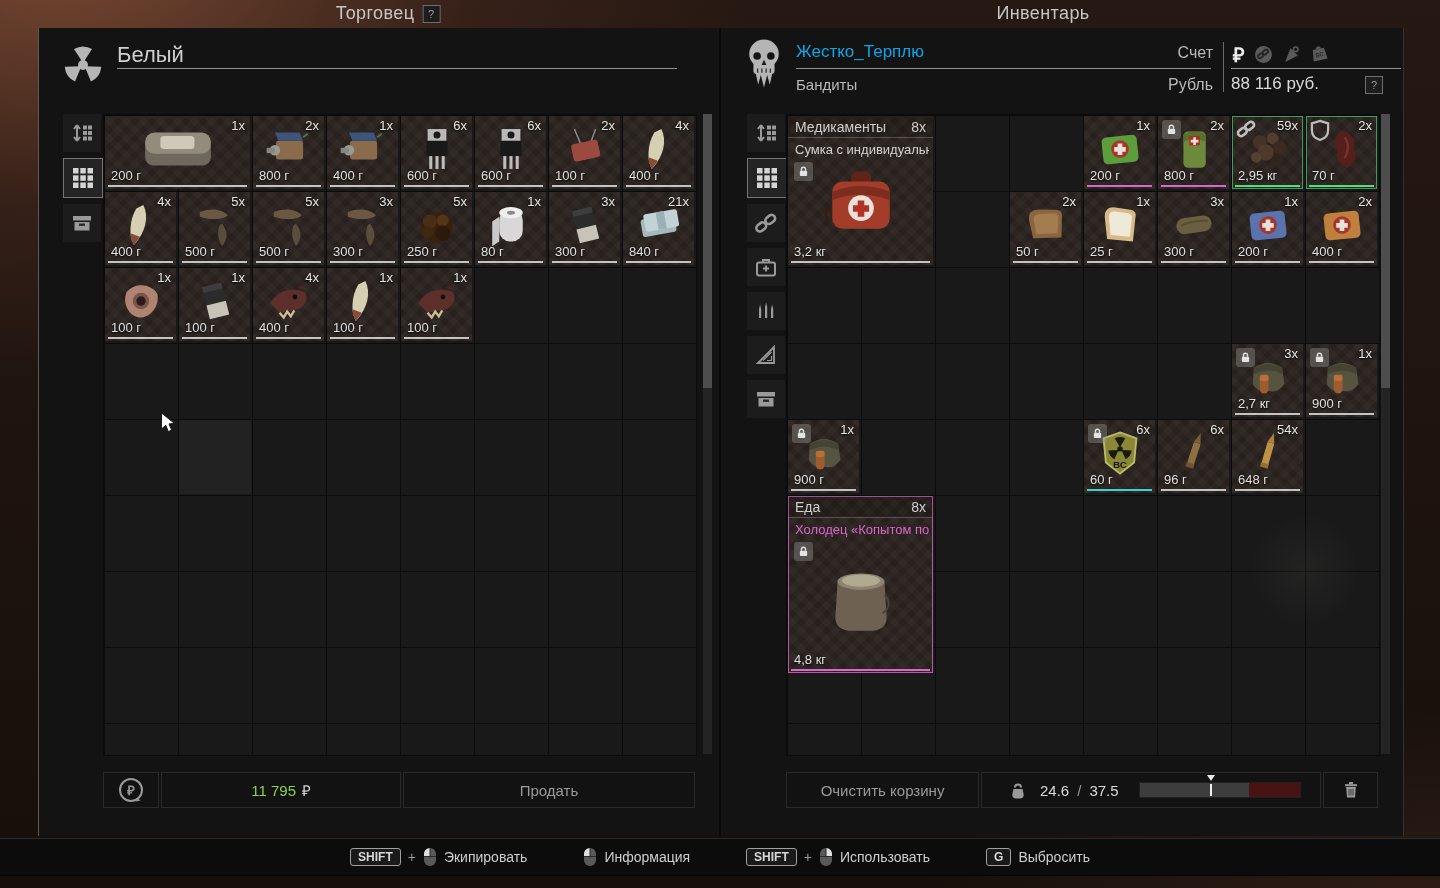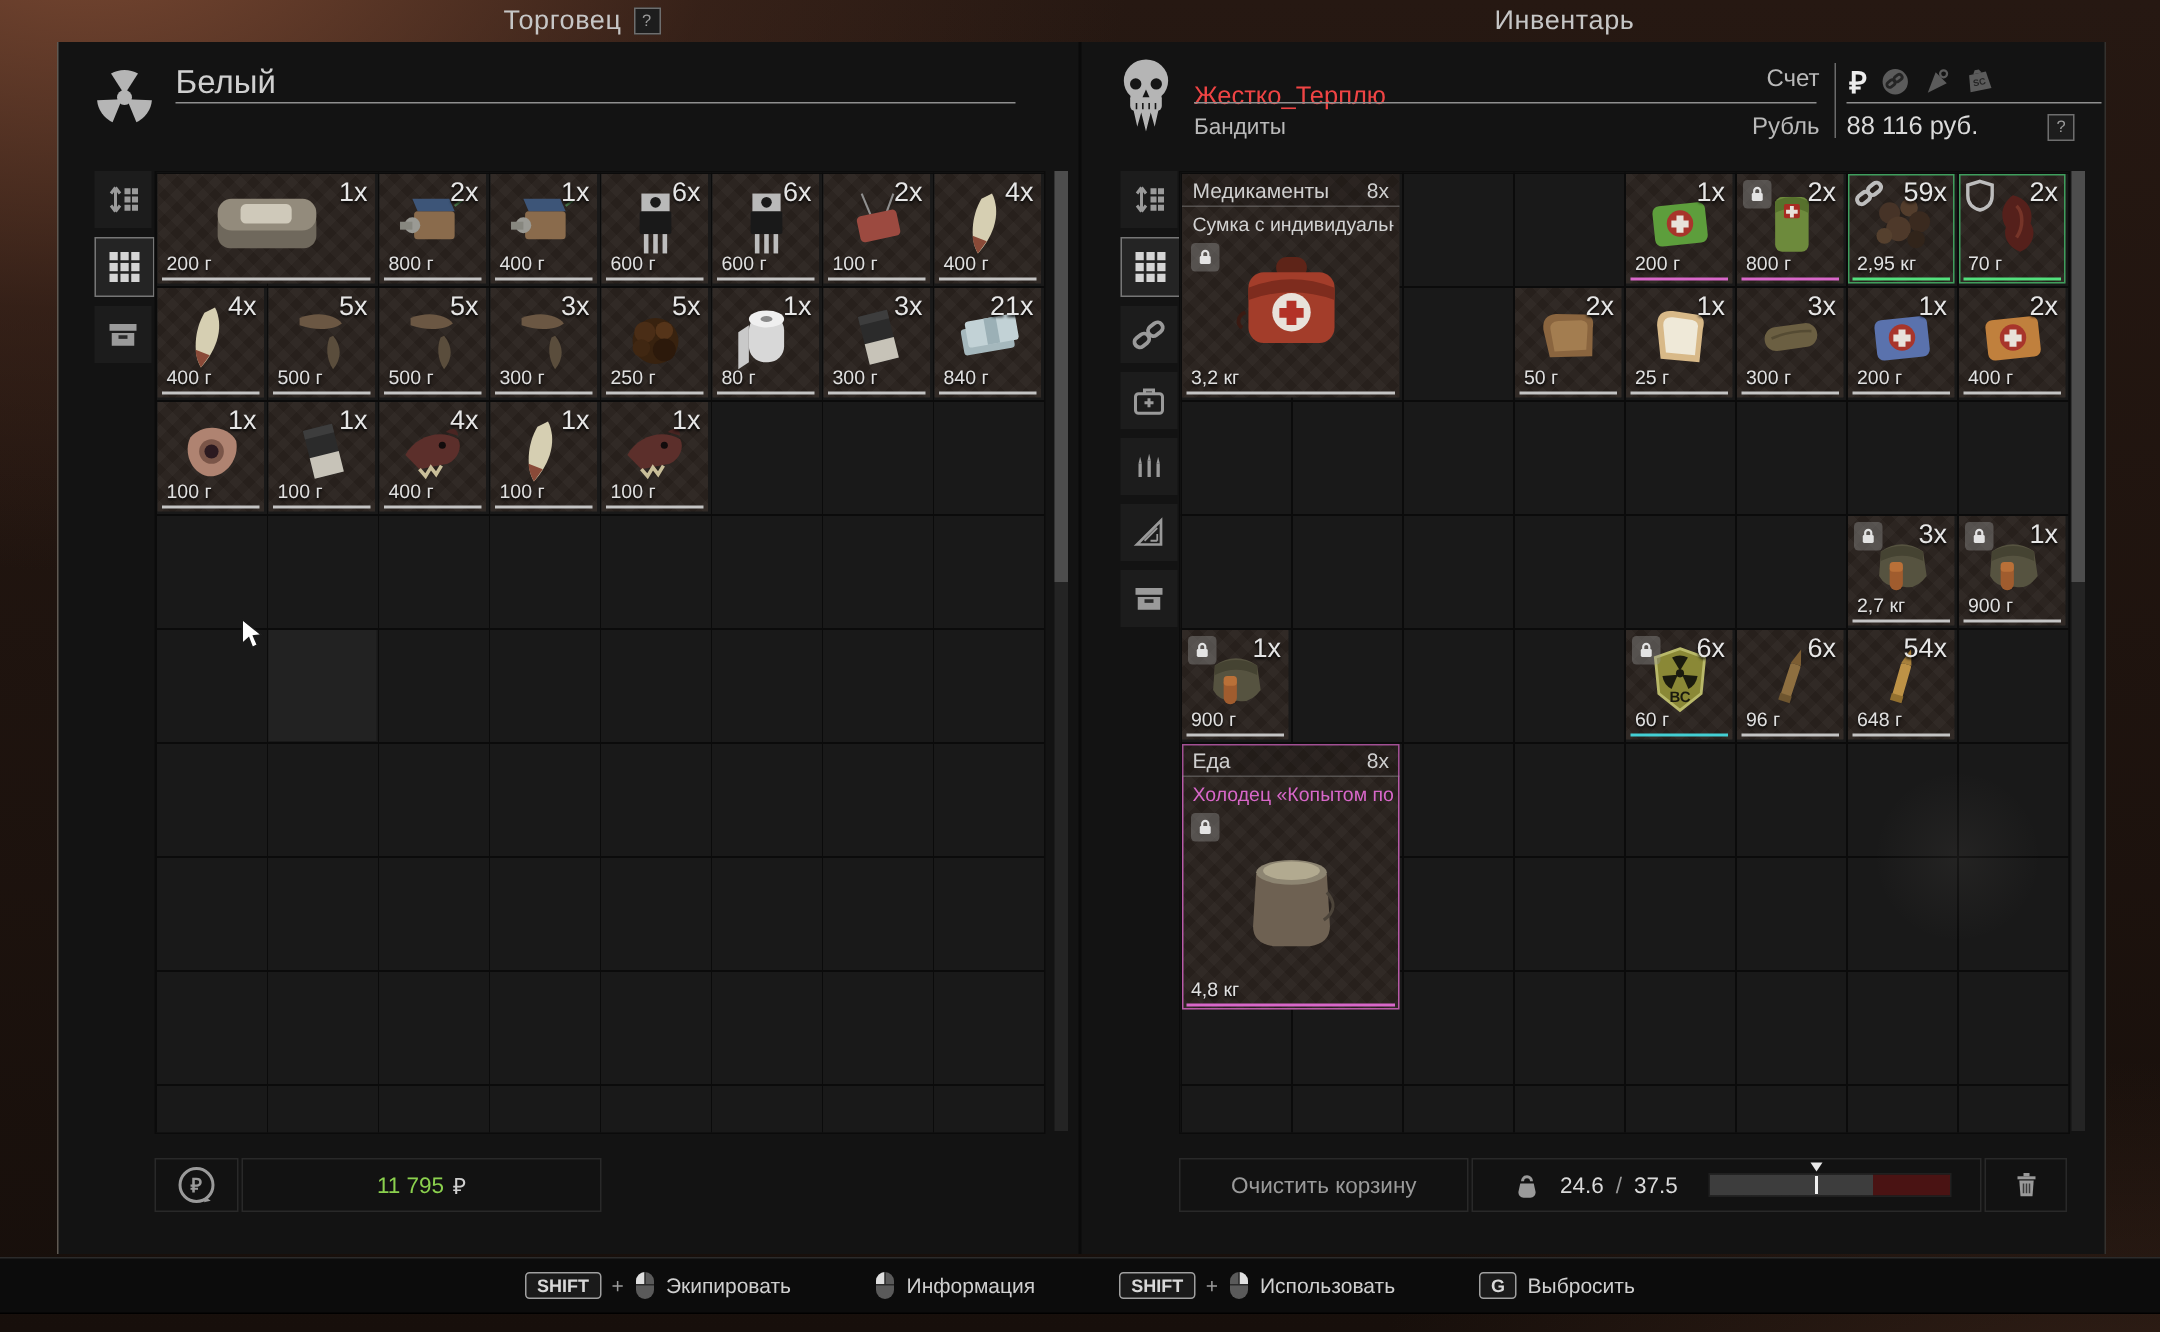--- a/index.html
+++ b/index.html
@@ -24,21 +24,21 @@
   .tabcol{position:absolute;display:flex;flex-direction:column;}
   .grid{position:absolute;width:592px;height:640px;overflow:hidden;background:#191919;
     background-image:
       repeating-linear-gradient(to right, #0b0b0b 0 1px, rgba(0,0,0,0) 1px 74px),
       repeating-linear-gradient(to bottom, #0b0b0b 0 1px, rgba(0,0,0,0) 1px 76px);
     border:1px solid #0b0b0b;}
   .gi{position:absolute;background:#27201c;
     background-image:
       repeating-linear-gradient(45deg, rgba(255,255,255,.022) 0 6px, rgba(0,0,0,0) 6px 12px),
       repeating-linear-gradient(-45deg, rgba(255,255,255,.022) 0 6px, rgba(0,0,0,0) 6px 12px);}
-  .gi-qty{position:absolute;top:2px;right:5px;font-size:18px;color:#e6e6e6;text-shadow:0 1px 2px #000;z-index:3;}
+  .gi-qty{position:absolute;top:2px;right:5px;font-size:13px;color:#e6e6e6;text-shadow:0 1px 2px #000;z-index:3;}
   .gi-w{position:absolute;bottom:6px;left:6px;font-size:13px;color:#e0e0e0;text-shadow:0 1px 2px #000;z-index:3;}
   .gi-bar{position:absolute;left:3px;right:3px;bottom:2px;height:2px;z-index:3;}
   .gi-icon{position:absolute;left:50%;top:45%;transform:translate(-50%,-50%);display:flex;align-items:center;justify-content:center;z-index:1;}
   .gi-icon svg{width:100%;height:100%;}
   .gi-ghead{position:absolute;top:0;left:0;right:0;display:flex;justify-content:space-between;align-items:center;
     padding:3px 7px 2px 7px;font-size:14px;color:#cfcfcf;border-bottom:1px solid rgba(160,160,160,.4);z-index:4;background:rgba(0,0,0,.12);}
   .gi-gname{position:absolute;top:26px;left:7px;right:4px;font-size:13px;color:#d2d2d2;white-space:nowrap;overflow:hidden;z-index:4;}
   .badge{position:absolute;z-index:4;}
   .badge-lock{top:4px;left:4px;width:19px;height:19px;background:rgba(150,150,150,.4);border-radius:3px;display:flex;align-items:center;justify-content:center;}
   .badge-chain,.badge-shield{top:3px;left:4px;width:20px;height:20px;}
@@ -397,35 +397,38 @@
             <circle cx="14" cy="14" r="11" stroke="#9a9a9a" stroke-width="2" fill="none"></circle>
             <text x="14" y="18.5" font-size="13" font-weight="bold" fill="#9a9a9a" text-anchor="middle">₽</text>
             <path d="M20 22 l3.5 2.5 l-4.5 1" fill="#9a9a9a"></path>
           </svg>
         </span>
       </div>
     <div class="bseg" style="width:240px;">
       <span style="color:#8bd14e;">11 795</span>
       <span style="color:#cfcfcf;margin-left:6px;">₽</span>
     </div>
+    <div class="bseg" style="flex:1;">
+      <span>Продать</span>
+    </div>
   </div>
 
   <div id="skull-icon" style="position:absolute;left:706px;top:10px;width:38px;height:52px;"><svg viewBox="0 0 36 50" preserveAspectRatio="xMidYMid meet">
         <ellipse cx="18" cy="15" rx="14" ry="13.5" fill="#b5b5b5"></ellipse>
         <rect x="8" y="23" width="20" height="11" rx="3" fill="#b5b5b5"></rect>
         <path d="M10 33 L12.5 44 L15 35 L18 47 L21 35 L23.5 44 L26 33 Z" fill="#b5b5b5"></path>
         <circle cx="11.5" cy="17" r="3.6" fill="#151515"></circle>
         <circle cx="24.5" cy="17" r="3.6" fill="#151515"></circle>
         <path d="M18 20.5 L15.8 25.5 L20.2 25.5 Z" fill="#151515"></path>
         <line x1="12" y1="29" x2="12" y2="33" stroke="#151515"></line>
         <line x1="16" y1="29" x2="16" y2="33" stroke="#151515"></line>
         <line x1="20" y1="29" x2="20" y2="33" stroke="#151515"></line>
         <line x1="24" y1="29" x2="24" y2="33" stroke="#151515"></line>
       </svg></div>
-  <div style="position:absolute;left:757px;top:14px;font-size:17px;color:#ef4444;margin-top:12px;">Жестко_Терплю</div>
+  <div style="position:absolute;left:757px;top:14px;font-size:17px;color:#0ea5e9;">Жестко_Терплю</div>
   <div class="hairline" style="left:757px;top:40px;width:415px;"></div>
   <div style="position:absolute;left:757px;top:48px;font-size:15px;" class="label">Бандиты</div>
 
   <div style="position:absolute;left:1074px;top:16px;width:100px;text-align:right;font-size:16px;" class="label">Счет</div>
   <div style="position:absolute;left:1184px;top:14px;width:1px;height:50px;background:#6a6a6a;"></div>
   <div class="acct-icons" style="left:1194px;top:13px;" id="acct-icons">
       <span style="font-size: 20px; font-weight: bold; color: rgb(236, 236, 236);">₽</span>
       <span style="width: 19px; height: 19px; display: inline-flex; opacity: 0.8;">
         <svg viewBox="0 0 18 18" preserveAspectRatio="xMidYMid meet">
           <circle cx="9" cy="9" r="8" fill="#6e6e6e"></circle>

